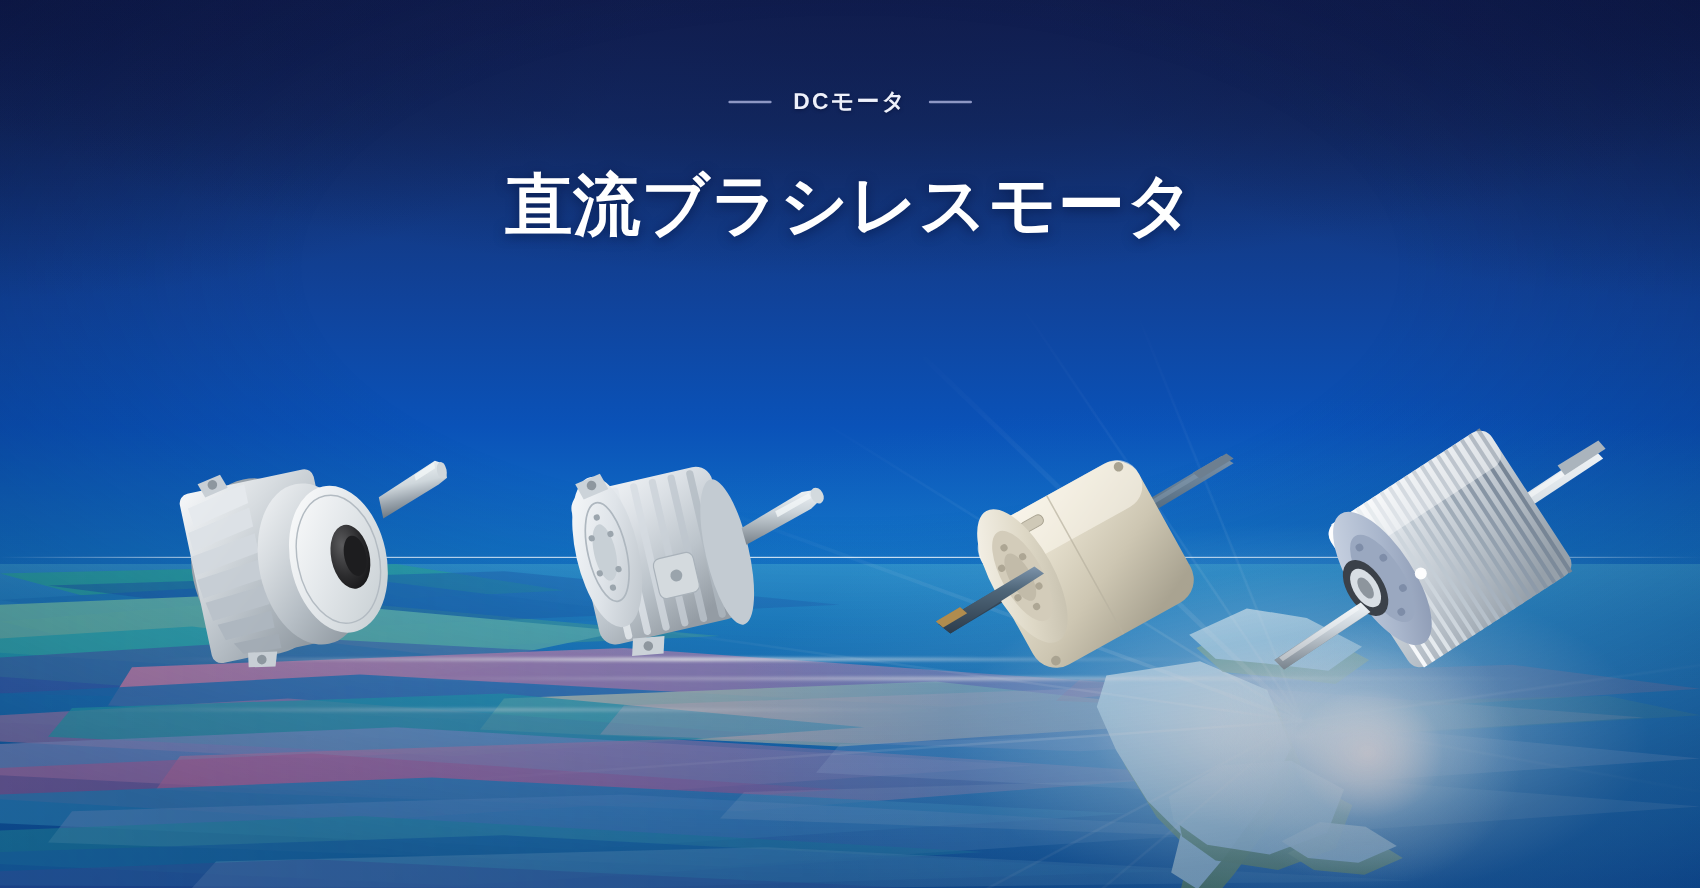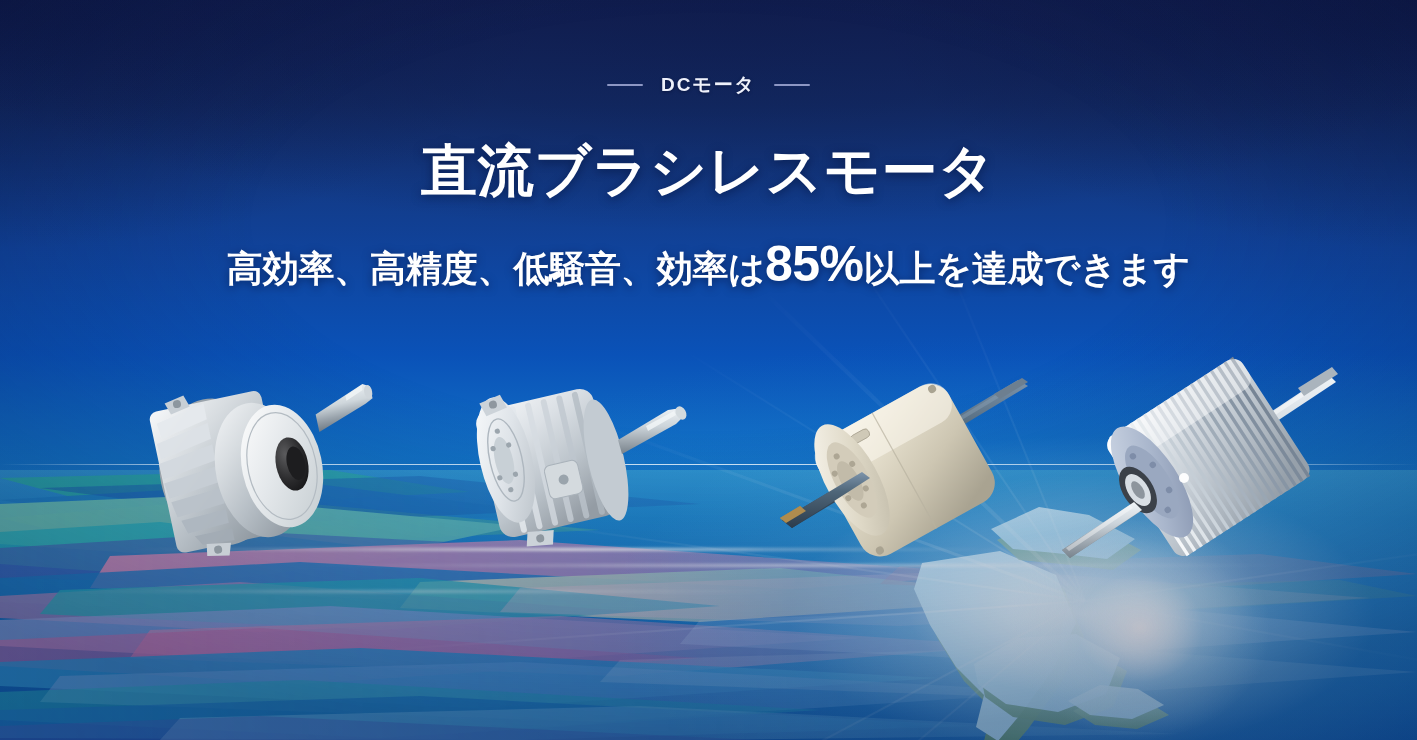--- a/index.html
+++ b/index.html
@@ -507,21 +507,16 @@
   <div class="headerblock">
 
     <div class="eyebrow">
       <span class="dash"></span>
       <span>DCモータ</span>
       <span class="dash"></span>
     </div>
 
     <h1 class="h1">直流ブラシレスモータ</h1>
 
-    <div class="sub">
-      <span>高効率、高精度、低騒音、効率は</span>
-        <span class="big">85%</span>
-        <span>以上を達成できます</span>
-    </div>
 
   </div>
 
 </div>
 
 </body></html>

